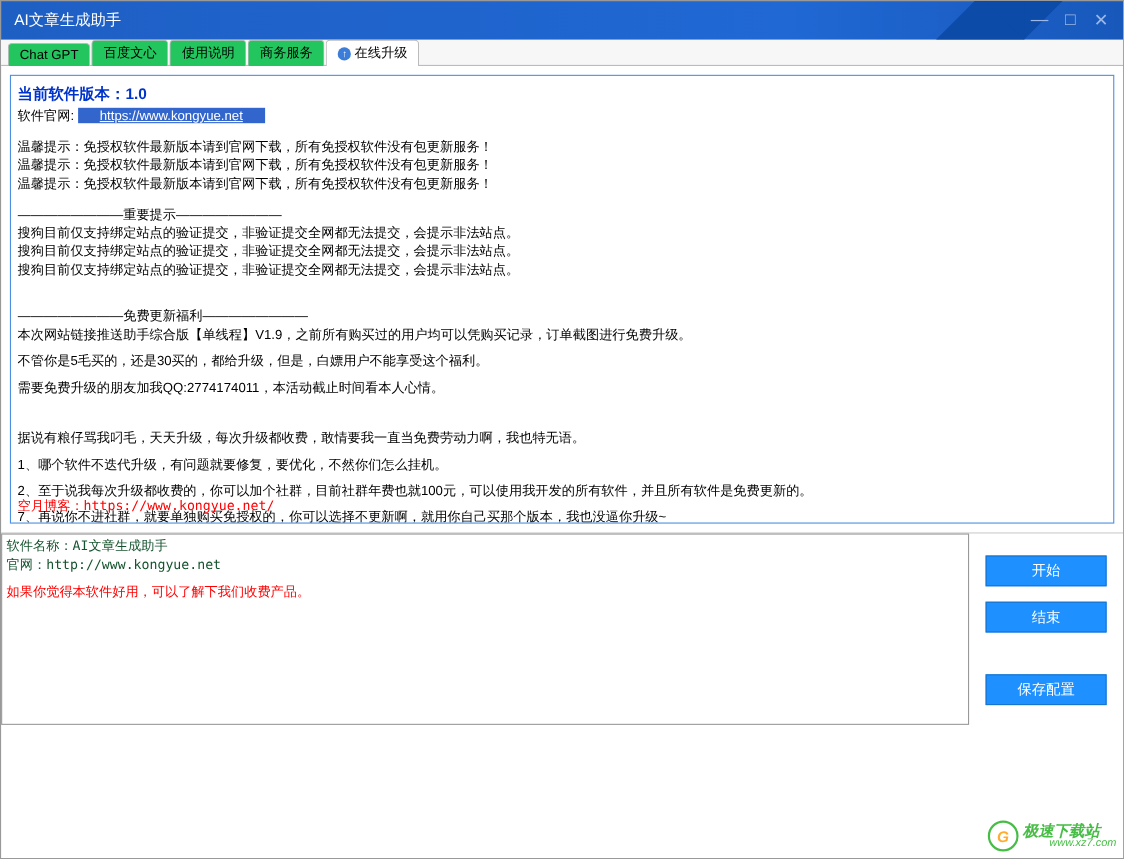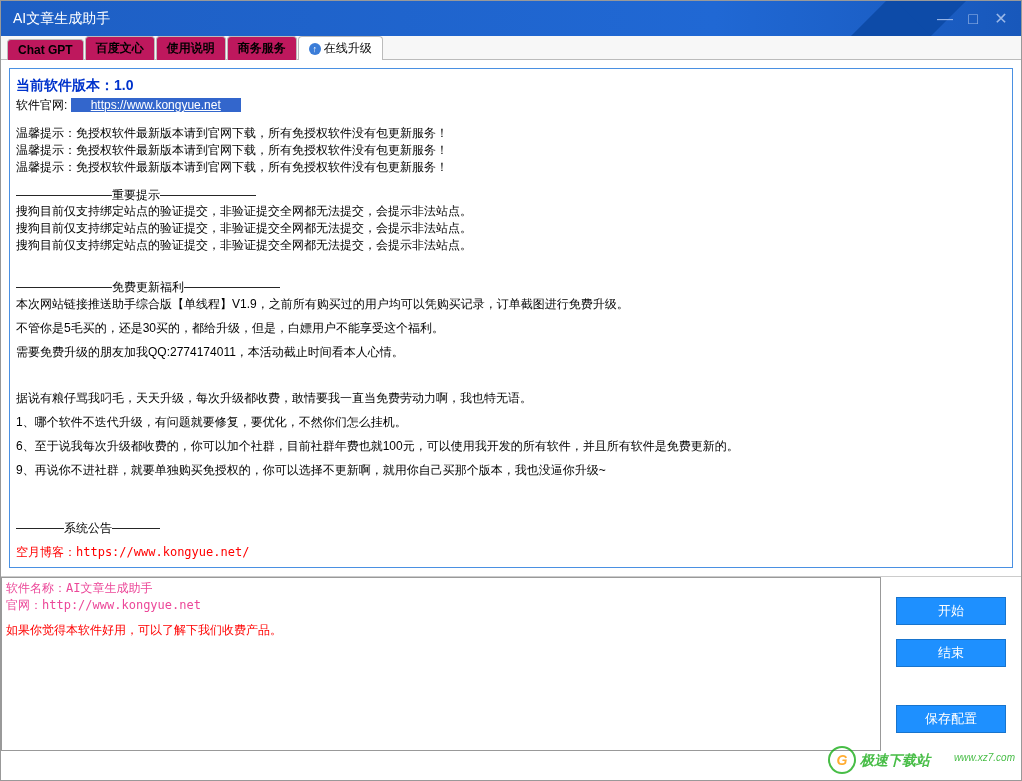--- a/index.html
+++ b/index.html
@@ -7,51 +7,51 @@
 
 
 .title-bar { height: 35px; background: linear-gradient(90deg, #1e5fc4 0%, #2068d4 70%, #1858bb 100%); color: #fff; display: flex; align-items: center; padding-left: 12px; position: relative; font-size: 14px; }
 .title-bar::after { content: ''; position: absolute; right: 90px; top: 0; width: 0; height: 0; border-left: 35px solid transparent; border-top: 35px solid #0d4ba8; }
 .title-bar .triangle-overlay { position: absolute; right: 55px; top: 0; width: 80px; height: 35px; background: #0d4ba8; transform: skewX(-45deg); transform-origin: top left; }
 .window-controls { position: absolute; right: 8px; top: 0; height: 35px; display: flex; align-items: center; gap: 4px; z-index: 2; }
 .window-controls span { width: 24px; height: 24px; display: inline-flex; align-items: center; justify-content: center; color: #9bb8e8; font-size: 16px; cursor: pointer; }
 
 
 .tab-bar { height: 24px; display: flex; align-items: flex-end; padding-left: 6px; border-bottom: 1px solid #bbb; background: #f7f7f7; }
-.tab { padding: 3px 10px; border: 1px solid #bbb; border-bottom: none; background: #be185d; margin-right: 1px; border-radius: 4px 4px 0 0; font-size: 12px; cursor: pointer; position: relative; top: 1px; font-weight: bold; }
+.tab { padding: 3px 10px; border: 1px solid #bbb; border-bottom: none; background: #22c55e; margin-right: 1px; border-radius: 4px 4px 0 0; font-size: 12px; cursor: pointer; position: relative; top: 1px; }
 .tab.active { font-weight: normal; background: #fff; z-index: 1; }
 .tab .tab-icon { display: inline-block; width: 12px; height: 12px; background: #3b7dd8; border-radius: 50%; color: #fff; font-size: 9px; text-align: center; line-height: 12px; margin-right: 3px; vertical-align: middle; }
 
 
 .content-wrap { padding: 8px; }
-.content-box { border: 1px solid #4a90e2; height: 500px; overflow: hidden; padding: 4px 6px; background: #fff; position: relative; }
+.content-box { border: 1px solid #4a90e2; height: 408px; overflow: hidden; padding: 4px 6px; background: #fff; position: relative; }
 .content-scroll { height: 470px; overflow: hidden; }
 
 .version-line { color: #0033cc; font-weight: bold; font-size: 14px; margin-top: 4px; margin-bottom: 2px; }
 .site-line { font-size: 12px; }
 .site-link { color: #0033cc; background: #3366cc; color: #fff; text-decoration: underline; padding: 0 20px; }
 
 .body-text { font-size: 12px; line-height: 1.5; color: #000; margin-top: 10px; }
 .body-text p { margin-bottom: 0.4em; }
 .divider-title { text-align: left; }
 .footer-link { position: absolute; bottom: 6px; left: 6px; color: #ff0000; font-size: 12px; font-family: Consolas, monospace; }
 
 
 .bottom-panel { display: flex; height: 175px; border-top: 1px solid #ccc; }
 .info-box { flex: 1; border: 1px solid #999; margin: 0; padding: 2px 4px; font-size: 12px; line-height: 1.4; font-family: SimSun, monospace; }
-.info-box .blue { color: #ec4899; }
+.info-box .blue { color: #14532d; }
 .info-box .red { color: #ff0000; }
 .btn-col { width: 140px; display: flex; flex-direction: column; justify-content: flex-start; align-items: center; gap: 14px; padding-top: 20px; text-align: center; }
 .btn { width: 110px; height: 28px; background: #1e90ff; color: #fff; border: 1px solid #1874cd; font-size: 13px; cursor: pointer; display: flex; align-items: center; justify-content: center; }
 .btn.last { margin-top: 24px; }
 
 
 .watermark { position: absolute; right: 6px; bottom: 6px; color: #1aad19; font-size: 14px; opacity: 0.8; font-style: italic; pointer-events: none; display: flex; align-items: center; gap: 4px; }
 .watermark .wm-icon { width: 28px; height: 28px; border: 2px solid #1aad19; border-radius: 50%; display: inline-flex; align-items: center; justify-content: center; color: #ff9800; font-weight: bold; }
-.watermark .wm-text { display: flex; flex-direction: row; line-height: 1; }
+.watermark .wm-text { display: flex; flex-direction: column; line-height: 1; }
 .watermark .wm-text .cn { color: #1aad19; font-weight: bold; font-size: 14px; }
 .watermark .wm-text .url { color: #1aad19; font-size: 10px; margin-left: 24px; }
 </style>
 </head>
 <body>
 
 <div class="title-bar">
   <span>AI文章生成助手</span>
   <div class="triangle-overlay"></div>
   <div class="window-controls">
@@ -89,22 +89,22 @@
         <p style="margin-top:-6px">搜狗目前仅支持绑定站点的验证提交，非验证提交全网都无法提交，会提示非法站点。</p>
         <p style="margin-top:-6px">搜狗目前仅支持绑定站点的验证提交，非验证提交全网都无法提交，会提示非法站点。</p>
 
         <p class="divider-title" style="margin-top:24px">————————免费更新福利————————</p>
         <p style="margin-top:-6px">本次网站链接推送助手综合版【单线程】V1.9，之前所有购买过的用户均可以凭购买记录，订单截图进行免费升级。</p>
         <p style="margin-top:6px">不管你是5毛买的，还是30买的，都给升级，但是，白嫖用户不能享受这个福利。</p>
         <p style="margin-top:6px">需要免费升级的朋友加我QQ:2774174011，本活动截止时间看本人心情。</p>
 
         <p style="margin-top:28px">据说有粮仔骂我叼毛，天天升级，每次升级都收费，敢情要我一直当免费劳动力啊，我也特无语。</p>
         <p style="margin-top:6px">1、哪个软件不迭代升级，有问题就要修复，要优化，不然你们怎么挂机。</p>
-        <p style="margin-top:6px">6、至于说我每次升级都收费的，你可以加个社群，目前社群年费也就100元，可以使用我开发的所有软件，并且所有软件是免费更新的。</p>
-        <p style="margin-top:6px">9、再说你不进社群，就要单独购买免授权的，你可以选择不更新啊，就用你自己买那个版本，我也没逼你升级~</p>
+        <p style="margin-top:6px">2、至于说我每次升级都收费的，你可以加个社群，目前社群年费也就100元，可以使用我开发的所有软件，并且所有软件是免费更新的。</p>
+        <p style="margin-top:6px">7、再说你不进社群，就要单独购买免授权的，你可以选择不更新啊，就用你自己买那个版本，我也没逼你升级~</p>
 
         <p class="divider-title" style="margin-top:40px">————系统公告————</p>
       </div>
     </div>
     <div class="footer-link">空月博客：https://www.kongyue.net/</div>
   </div>
 </div>
 
 <div class="bottom-panel">
   <div class="info-box">

